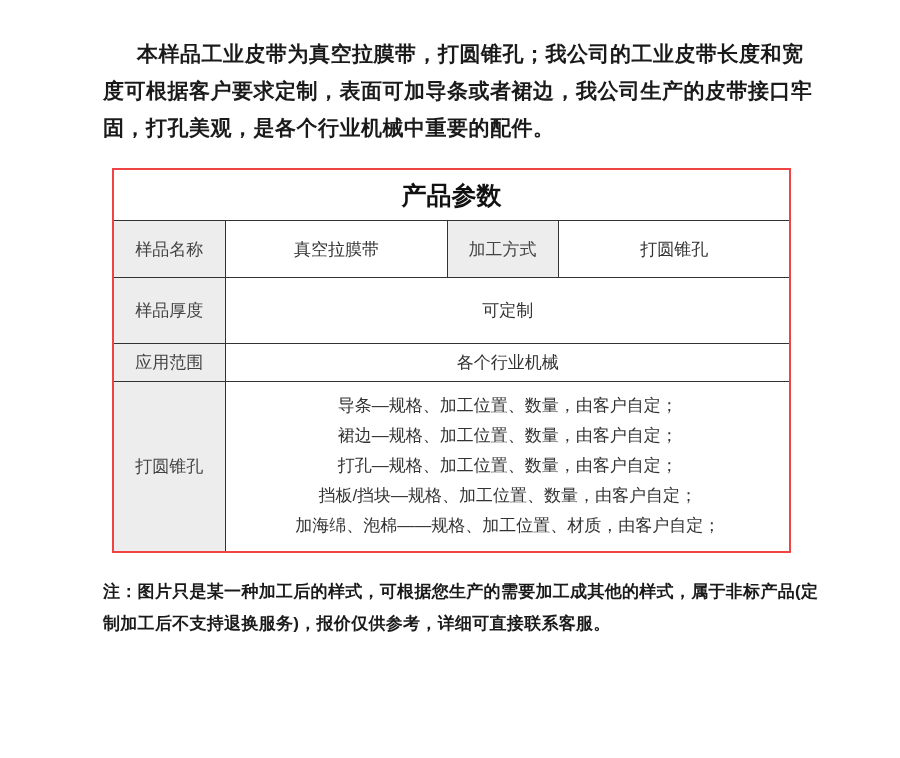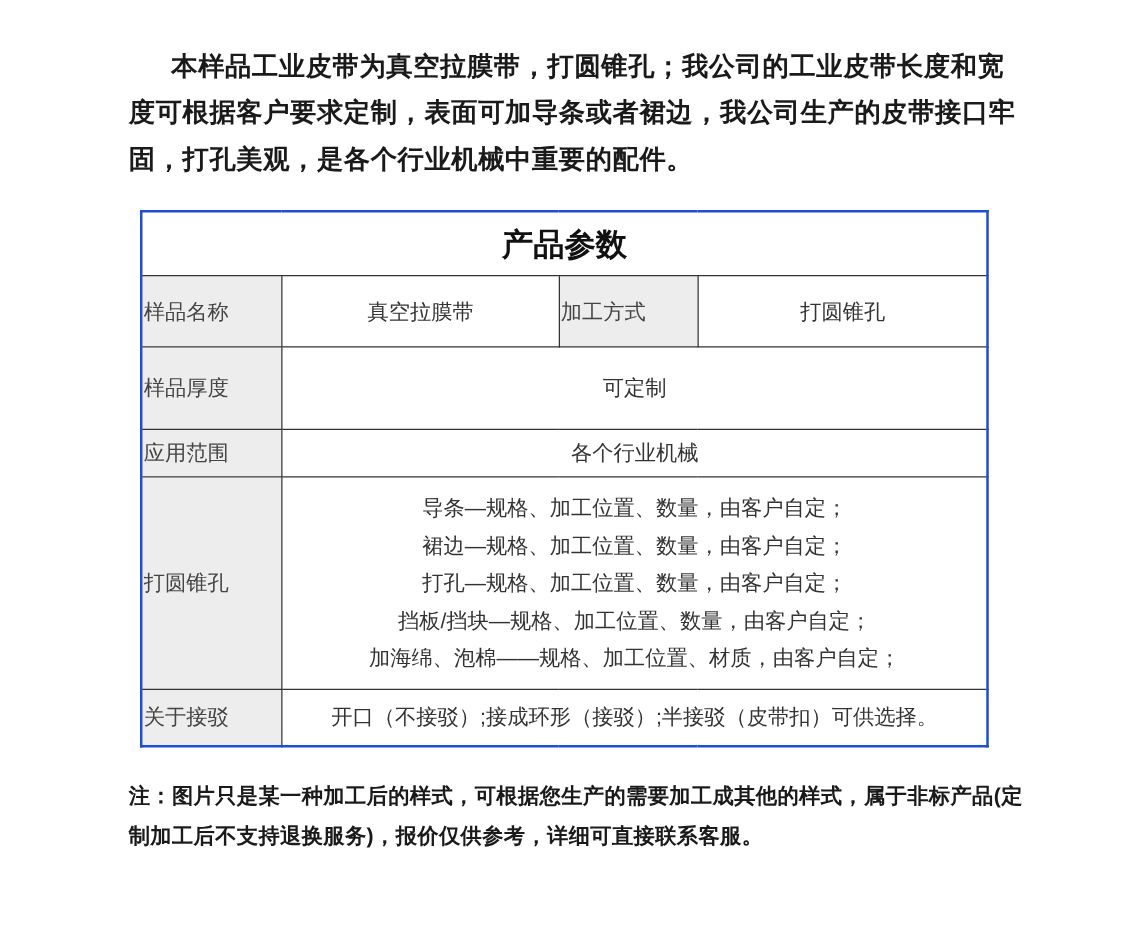--- a/index.html
+++ b/index.html
@@ -19,38 +19,39 @@
     line-height: 37px;
     color: #1a1a1a;
     text-indent: 34px;
     letter-spacing: 0.5px;
   }
   table.params {
     border-collapse: collapse;
     table-layout: fixed;
     width: 677px;
     margin: 22px 0 0 112px;
-    border: 2px solid #1d4ed8;
+    border: 2px solid #ef4444;
     padding-left: 28px;
   }
   table.params td {
     border: 1px solid #333;
     overflow: hidden;
     vertical-align: middle;
   }
   td.title-cell {
     height: 48px;
     text-align: center;
     font-size: 25px;
     font-weight: bold;
     color: #111;
     background: #ffffff;
   }
   td.label-cell {
     background: #ededed;
+    text-align: center;
     font-size: 17px;
     color: #444;
   }
   td.value-cell {
     font-size: 17px;
     color: #333;
     padding: 0 10px 0 11px;
     background: #ffffff;
     text-align: center;
   }
@@ -104,20 +105,16 @@
   <tr class="r5">
     <td class="label-cell">打圆锥孔</td>
     <td class="value-cell multi-cell" colspan="3">
       <div>导条—规格、加工位置、数量，由客户自定；</div>
       <div>裙边—规格、加工位置、数量，由客户自定；</div>
       <div>打孔—规格、加工位置、数量，由客户自定；</div>
       <div>挡板/挡块—规格、加工位置、数量，由客户自定；</div>
       <div>加海绵、泡棉——规格、加工位置、材质，由客户自定；</div>
     </td>
   </tr>
-  <tr class="r6">
-    <td class="label-cell">关于接驳</td>
-    <td class="value-cell" colspan="3">开口（不接驳）;接成环形（接驳）;半接驳（皮带扣）可供选择。</td>
-  </tr>
 </tbody>
   </table>
 
 <div class="note">注：图片只是某一种加工后的样式，可根据您生产的需要加工成其他的样式，属于非标产品(定制加工后不支持退换服务)，报价仅供参考，详细可直接联系客服。</div>
 
 </body></html>

